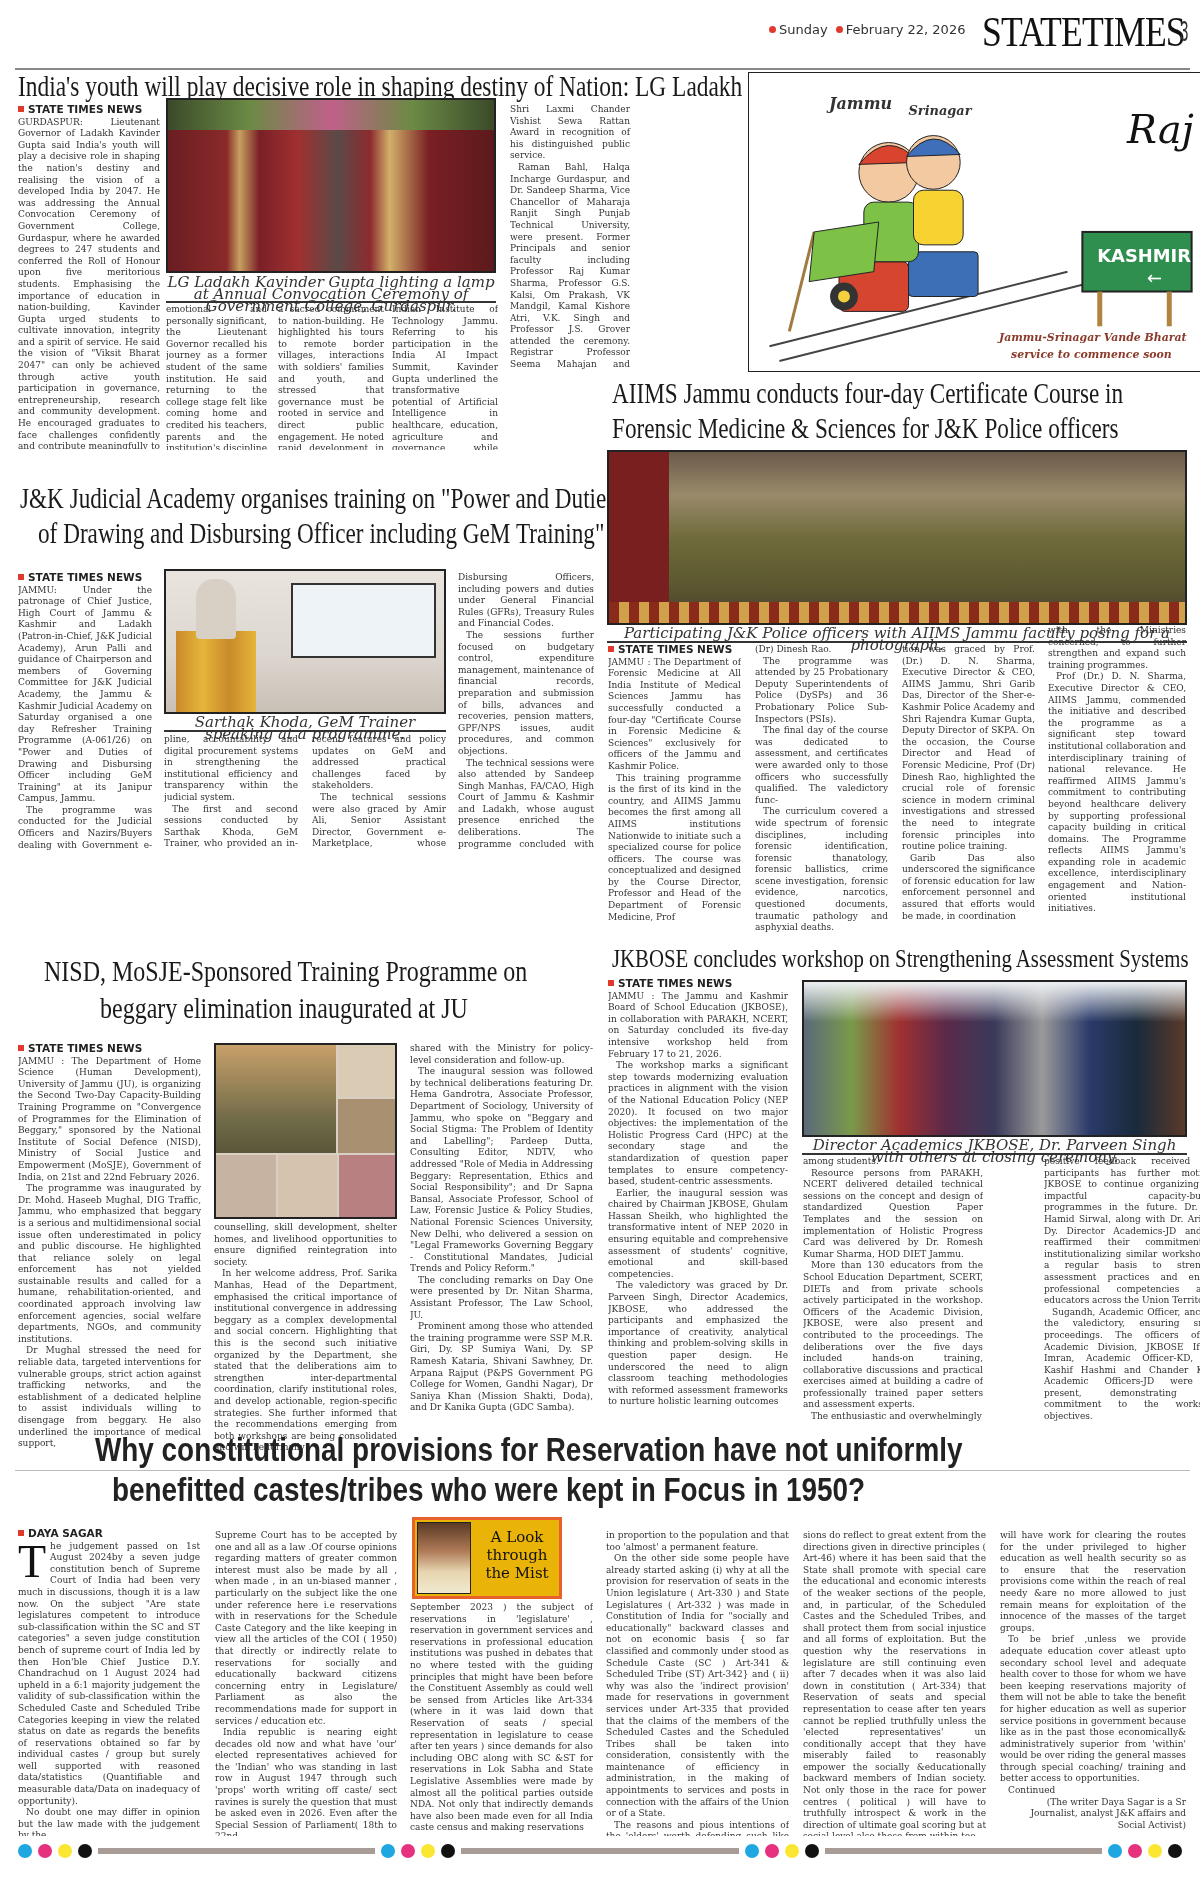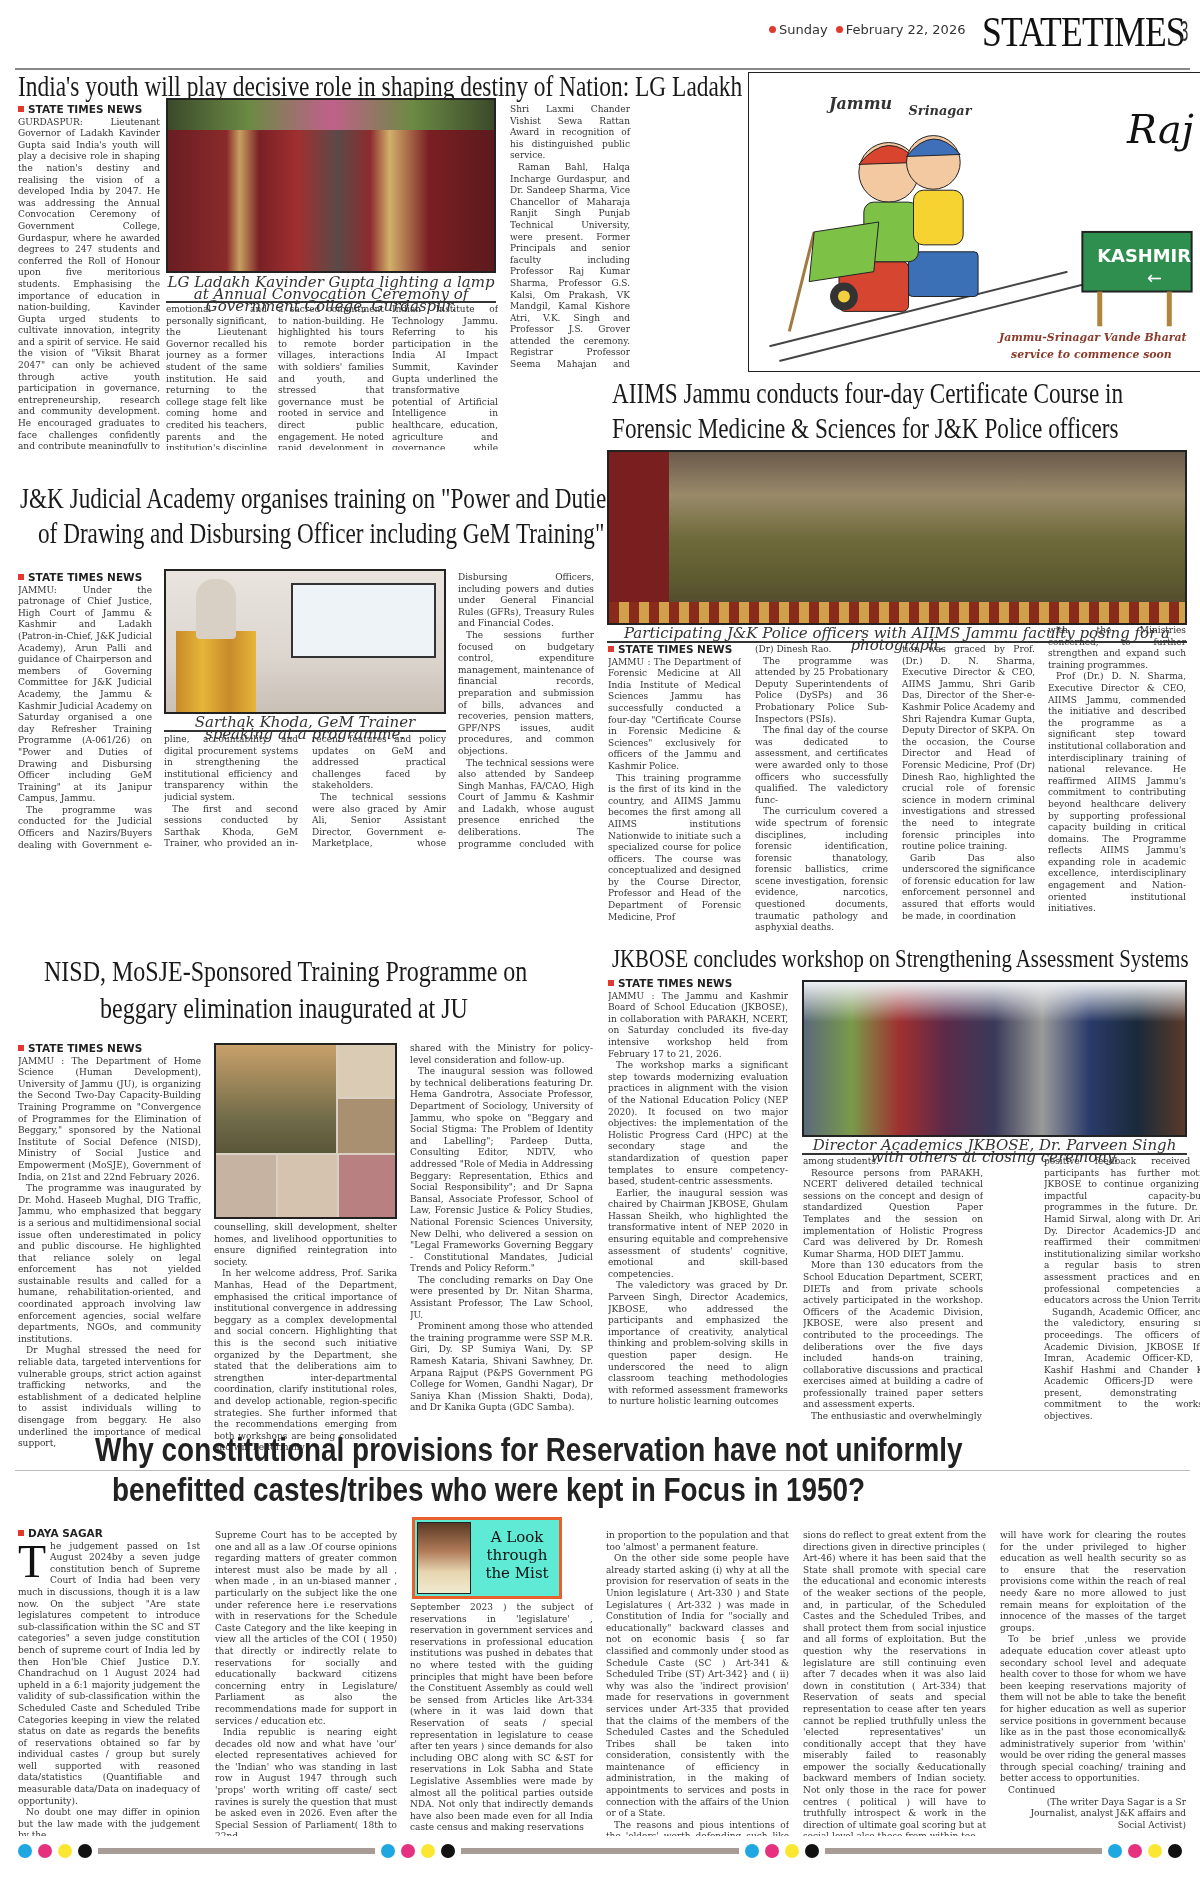--- a/index.html
+++ b/index.html
@@ -18,21 +18,21 @@
 .col p{text-indent:8px}
 .col p.noind{text-indent:0}
 .photo{position:absolute;border:2px solid #222;overflow:hidden}
 .caption{position:absolute;font-style:italic;font-size:15px;color:#333;text-align:center;line-height:12px}
 .dropcap{float:left;font-size:46px;line-height:38px;margin:2px 4px 0 0;font-family:"Liberation Serif",serif;color:#111}
 .cmyk{position:absolute;top:1844px;left:18px;width:1170px;height:14px;display:flex;align-items:center}
 .cmyk .c{width:14px;height:14px;border-radius:50%;margin-right:6px;flex:none}
 .cmyk .bar{height:6px;background:#a89c96;flex:1;margin-right:6px}
 .cartoon{position:absolute;left:748px;top:72px;width:480px;height:300px;border:1.5px solid #222;background:#fff;overflow:hidden}
 .cartoon svg{width:100%;height:100%}
-.column-box{position:absolute;left:412px;top:1517px;width:150px;height:82px;border:3px solid #e8612c;background:#5eead4}
+.column-box{position:absolute;left:412px;top:1517px;width:150px;height:82px;border:3px solid #e8612c;background:#eab308}
 .column-box .face{position:absolute;left:2px;top:2px;width:54px;height:72px;background:linear-gradient(#5a3a24,#b07a58 40%,#e6d5b0 70%,#f1ead0);border:1px solid #222}
 .column-box .t{position:absolute;left:58px;top:8px;width:88px;font-size:15px;line-height:18px;text-align:center;color:#111}
 </style>
 </head>
 <body>
 
 <div class="mast-date"><span class="dot"></span><span>Sunday</span> <span class="dot"></span><span>February 22, 2026</span></div>
 <div class="mast-logo">STATETIMES</div>
 <div class="mast-page">3</div>
 <div class="rule" style="left:15px;top:68px;width:1175px;height:2px;"></div>

